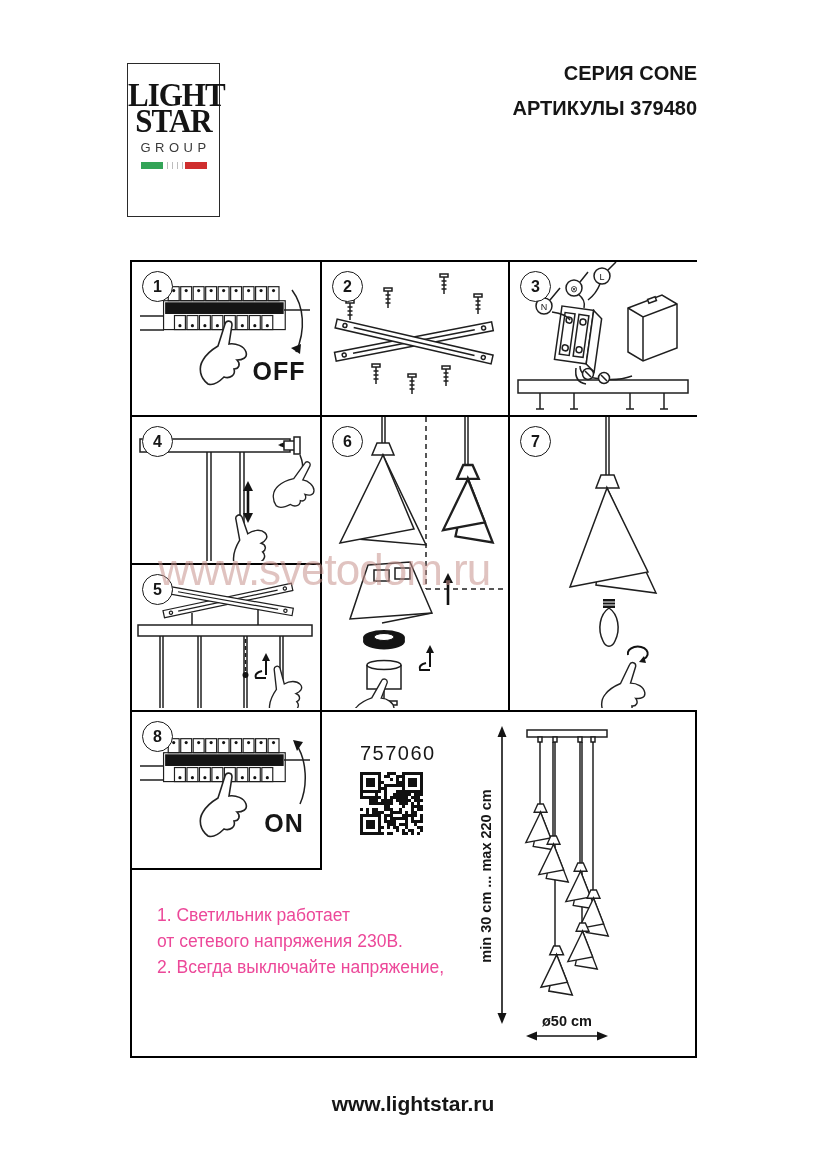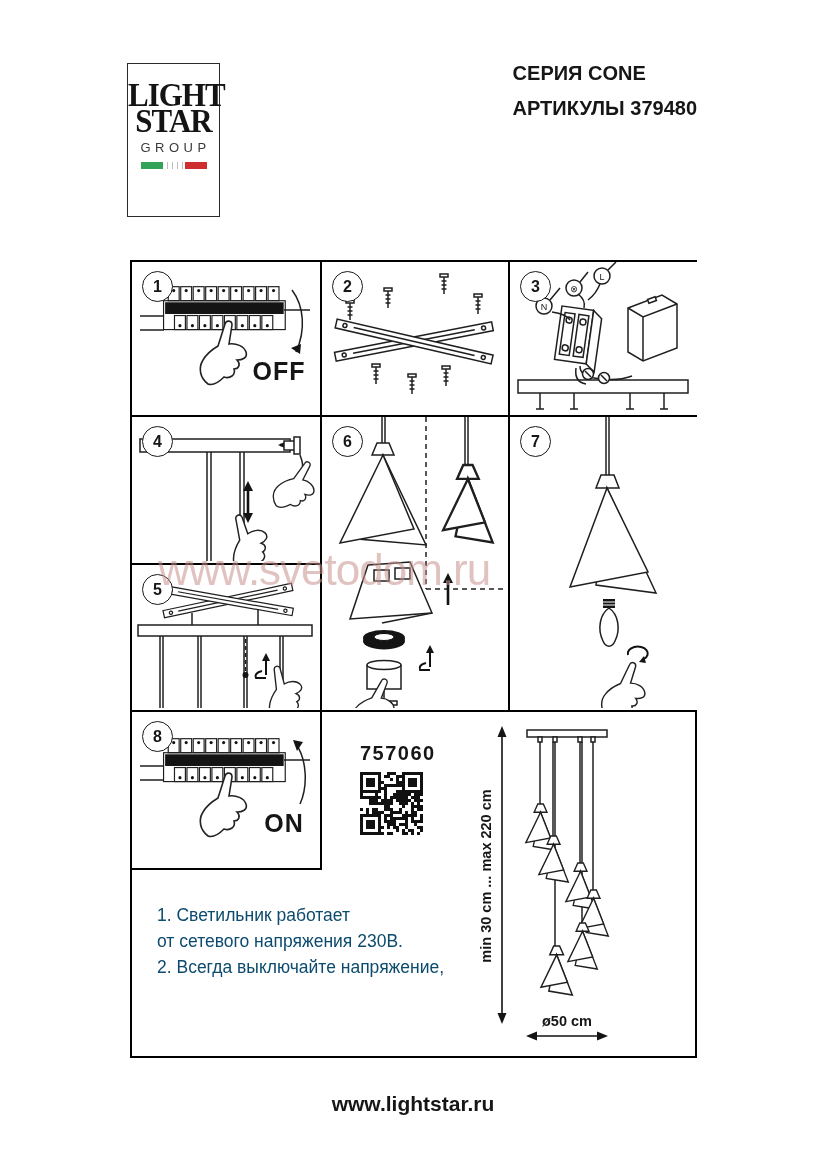--- a/index.html
+++ b/index.html
@@ -9,42 +9,42 @@
   
   .logo-box{left:127px;top:63px;width:93px;height:154px;border:1px solid #2a2a2a;text-align:center;box-sizing:border-box;padding-top:18px;}
   .logo-word{font-family:"Liberation Serif",serif;font-weight:bold;font-size:31px;line-height:26px;letter-spacing:-1px;transform:scaleY(1.08);color:#141414;}
   .logo-group{font-size:13px;letter-spacing:4.5px;color:#3a3a3a;margin-top:6px;margin-left:4px;}
   .flag{display:flex;width:66px;height:7px;margin:7px auto 0 auto;}
   .flag .g{flex:1;background:#33a457;}
   .flag .w{flex:1;background:repeating-linear-gradient(90deg,#fff 0 4px,#bdbdbd 4px 5px);}
   .flag .r{flex:1;background:#cf2e2e;}
 
   
-  .head-right{right:129px;top:62px;font-weight:bold;}
+  .head-right{right:129px;top:62px;text-align:right;font-weight:bold;}
   .head-series{font-size:20px;}
   .head-articles{font-size:20px;margin-top:12px;}
   .head-title{font-size:21px;line-height:27px;margin-top:38px;}
 
   
   .grid{left:130px;top:260px;width:567px;height:798px;border:2px solid #000;box-sizing:border-box;background:#fff;}
   .cell{position:absolute;box-sizing:border-box;background:#fff;}
   .br{border-right:2px solid #000;}
   .bb{border-bottom:2px solid #000;}
   .badge{position:absolute;left:10px;top:9px;width:29px;height:29px;border:1.6px solid #1a1a1a;border-radius:50%;
          display:flex;align-items:center;justify-content:center;font-size:16px;font-weight:bold;background:#fff;z-index:3;}
   .cell svg{position:absolute;left:0;top:0;}
   svg .ln{stroke:#1f1f1f;fill:none;stroke-width:1.5;}
   svg .fw{stroke:#1f1f1f;fill:#fff;stroke-width:1.5;}
   svg .fb{fill:#141414;stroke:none;}
   svg text{font-family:"Liberation Sans",sans-serif;fill:#161616;}
   .sw-label{font-size:25px;font-weight:600;letter-spacing:1px;}
 
   
-  .article-label{left:228px;top:30px;font-size:20px;font-weight:bold;letter-spacing:1.5px;}
-  .notes{left:25px;top:190px;font-size:17.5px;line-height:26px;color:#0c4a6e;}
+  .article-label{left:228px;top:30px;font-size:20px;font-weight:normal;letter-spacing:1.5px;}
+  .notes{left:25px;top:190px;font-size:17.5px;line-height:26px;color:#ec4899;}
   .dim-text{font-size:14.5px;font-weight:bold;}
 
   
   .watermark{left:158px;top:545px;font-size:44px;font-weight:normal;color:rgba(198,146,141,0.55);
              letter-spacing:-1px;white-space:nowrap;z-index:5;pointer-events:none;}
 
   .footer{left:0;top:1092px;width:826px;text-align:center;font-size:21px;font-weight:bold;}
 </style>
 </head>
 <body>

